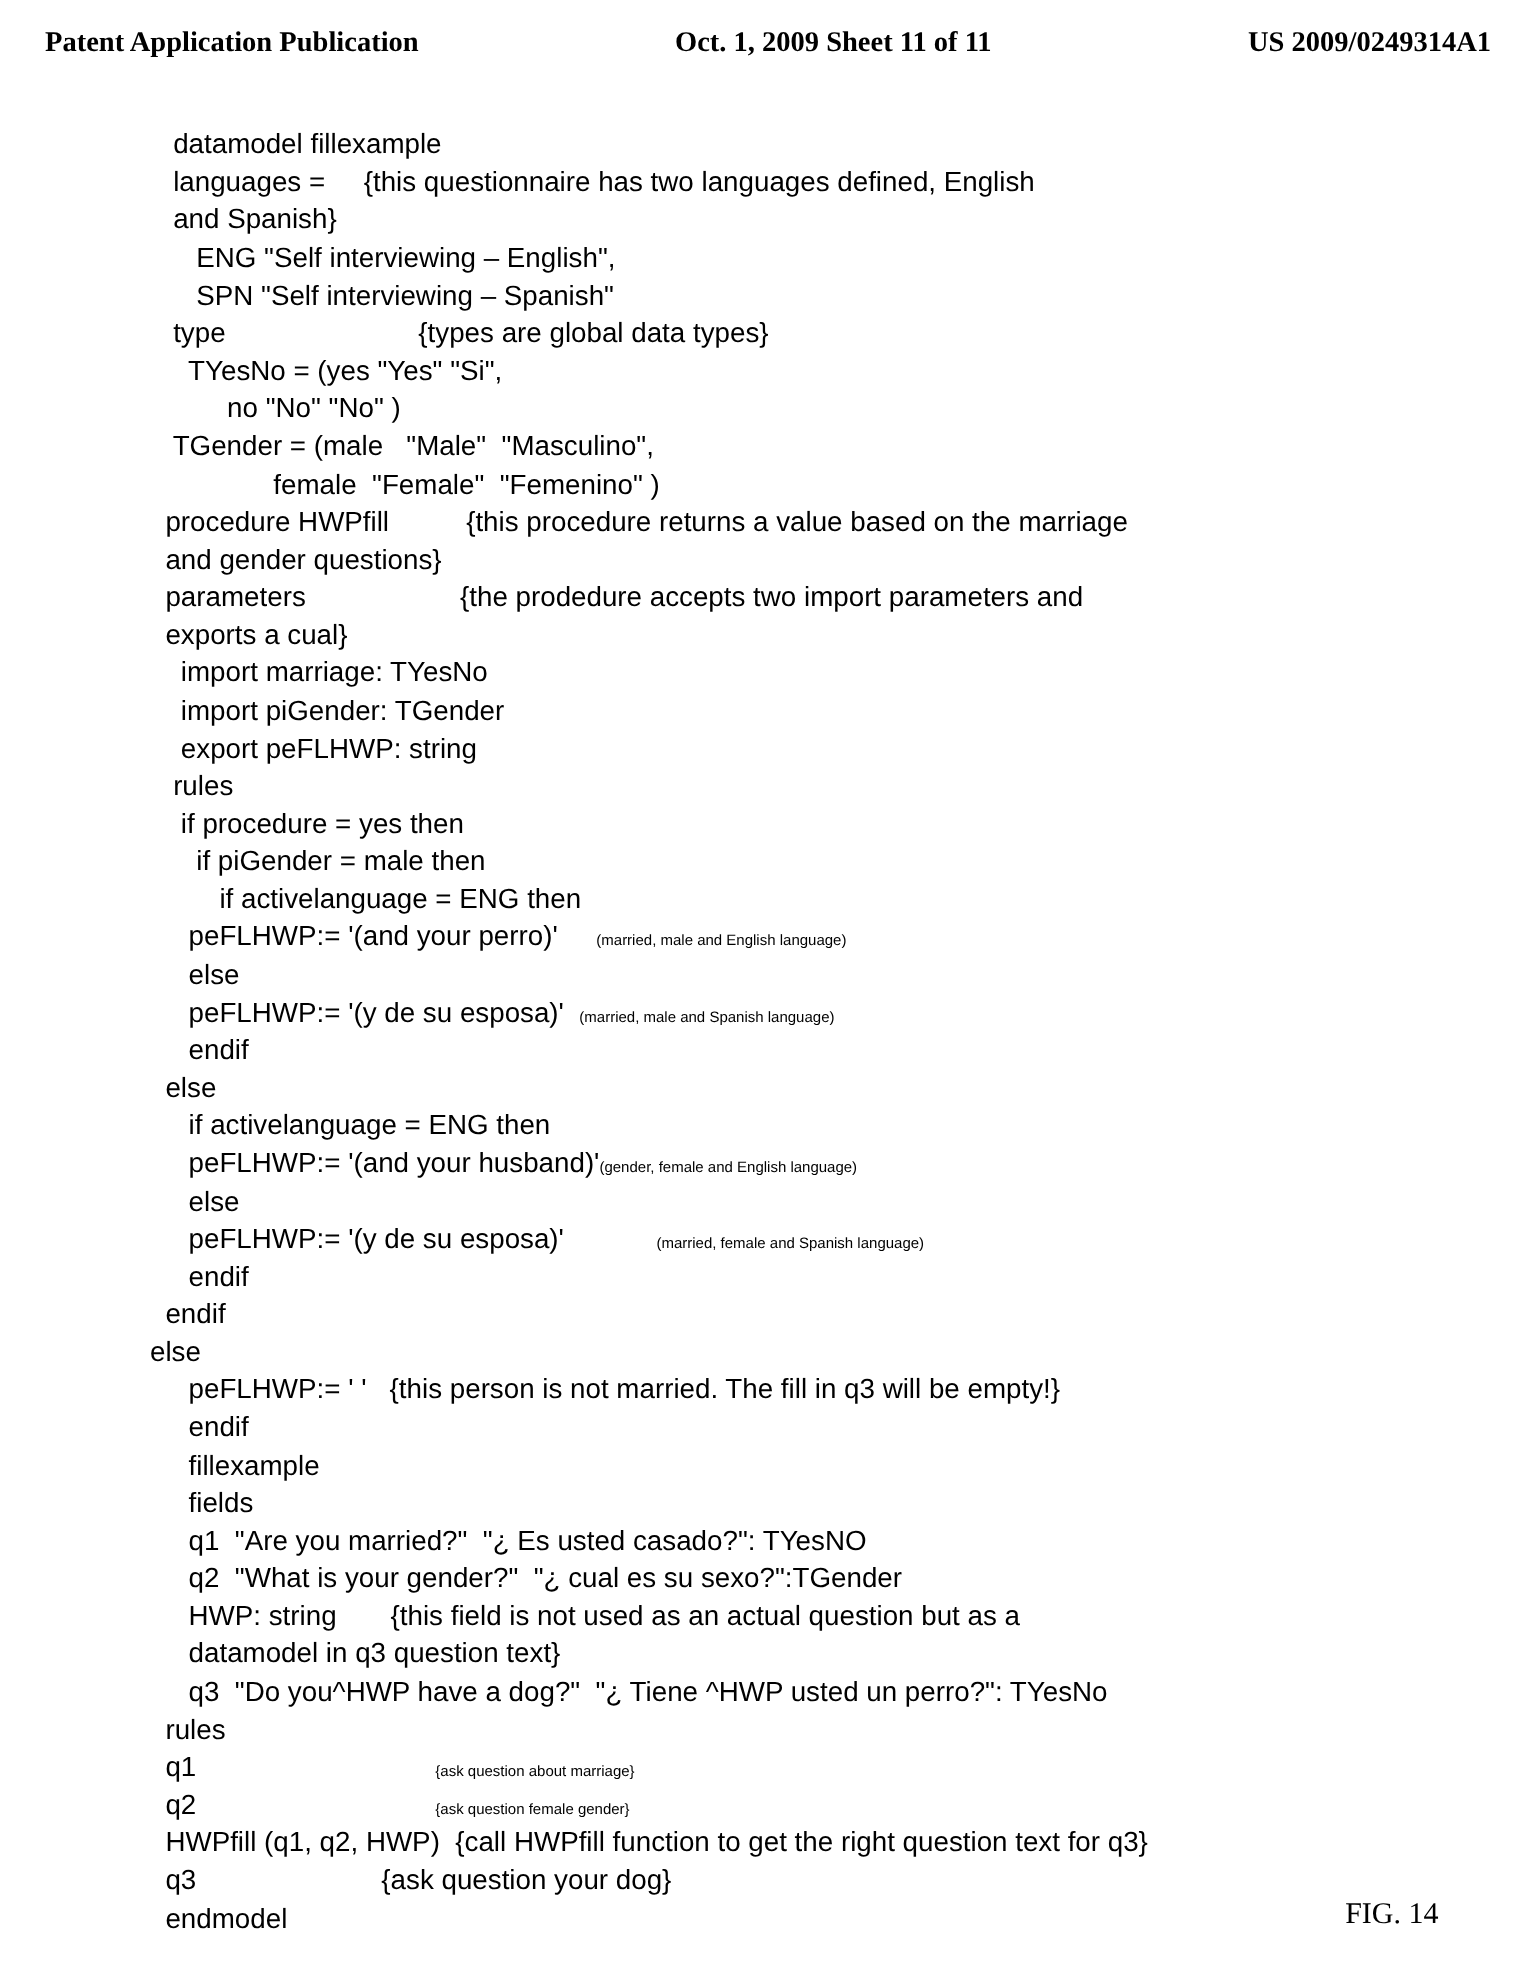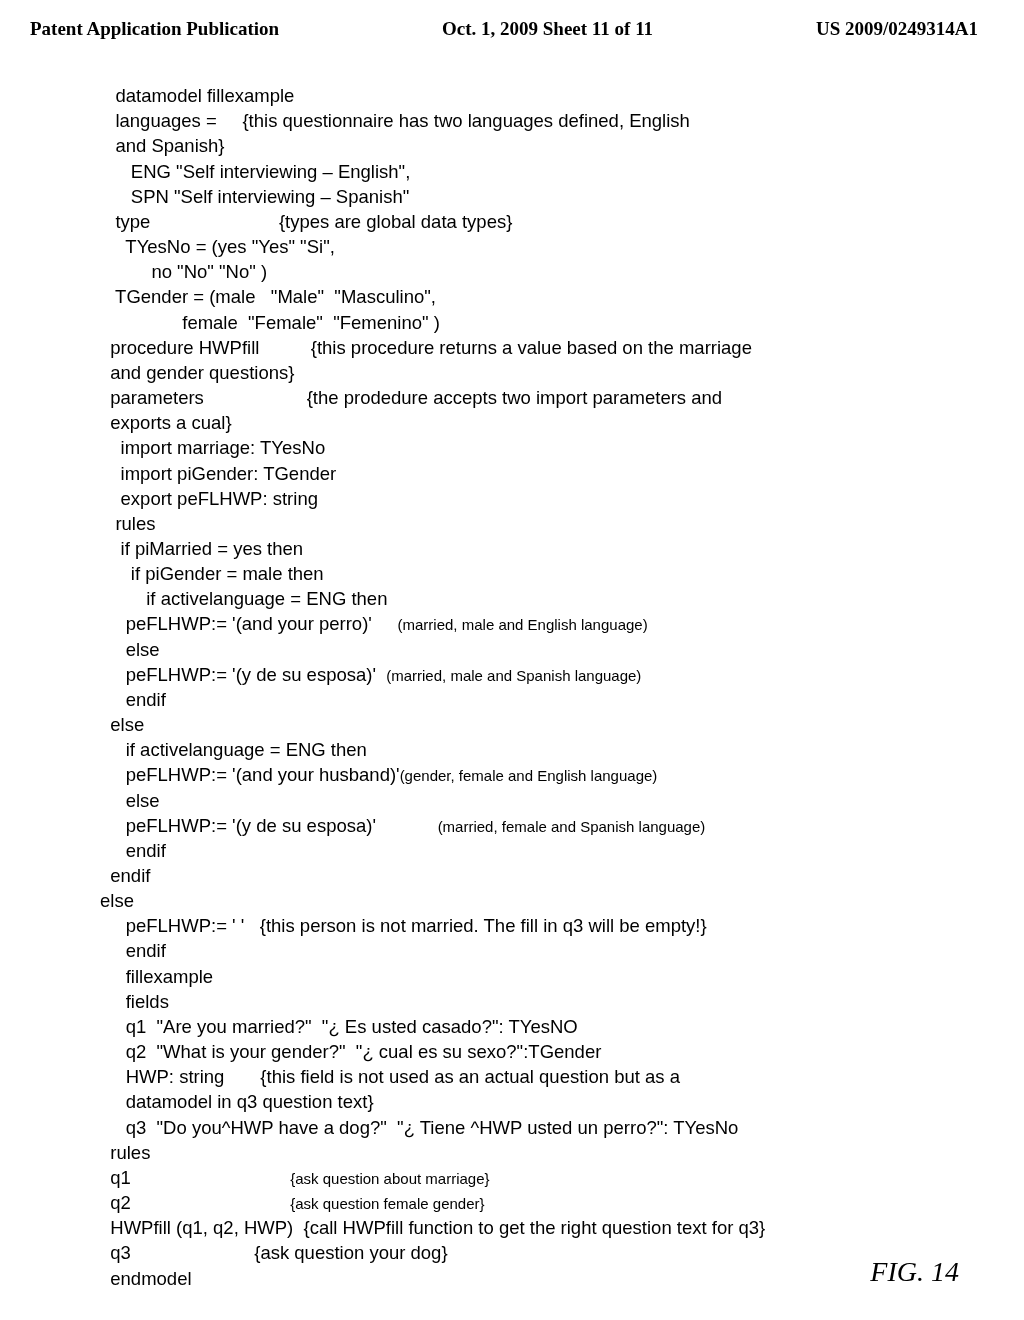--- a/index.html
+++ b/index.html
@@ -10,41 +10,40 @@
     body {
       width: 1024px;
       height: 1320px;
       background: #fff;
       font-family: 'Times New Roman', Times, serif;
       color: #000;
     }
     .header {
       display: flex;
       justify-content: space-between;
-      padding: 18px 46px 0 30px;
+      padding: 18px 30px 0 30px;
       font-weight: bold;
       font-size: 19px;
     }
     .content {
       padding: 18px 60px 0 100px;
       font-family: Arial, Helvetica, sans-serif;
       font-size: 18.5px;
       line-height: 1.36;
       white-space: pre;
     }
     .fig {
       position: absolute;
       right: 65px;
       bottom: 32px;
       font-family: 'Times New Roman', Times, serif;
-      font-style: italic;
-      font-size: 28px;
+      font-size: 20px;
     }
     .sm {
-      font-size: 15px;
+      font-size: 10px;
     }
   </style>
 </head>
 <body>
 
 <div class="header">
   <span>Patent Application Publication</span>
   <span>Oct. 1, 2009   Sheet 11 of 11</span>
   <span>US 2009/0249314A1</span>
 </div>
@@ -61,21 +60,21 @@
 <span>   TGender = (male   "Male"  "Masculino",</span>
 <span>                female  "Female"  "Femenino" )</span>
 <span>  procedure HWPfill          {this procedure returns a value based on the marriage</span>
 <span>  and gender questions}</span>
 <span>  parameters                    {the prodedure accepts two import parameters and</span>
 <span>  exports a cual}</span>
 <span>    import marriage: TYesNo</span>
 <span>    import piGender: TGender</span>
 <span>    export peFLHWP: string</span>
 <span>   rules</span>
-<span>    if piMarried = yes then</span>
+<span>    if procedure = yes then</span>
 <span>      if piGender = male then</span>
 <span>         if activelanguage = ENG then</span>
 <span>     peFLHWP:= '(and your perro)'     </span><span class="sm">(married, male and English language)</span>
 <span>     else</span>
 <span>     peFLHWP:= '(y de su esposa)'  </span><span class="sm">(married, male and Spanish language)</span>
 <span>     endif</span>
 <span>  else</span>
 <span>     if activelanguage = ENG then</span>
 <span>     peFLHWP:= '(and your husband)'</span><span class="sm">(gender, female and English language)</span>
 <span>     else</span>

